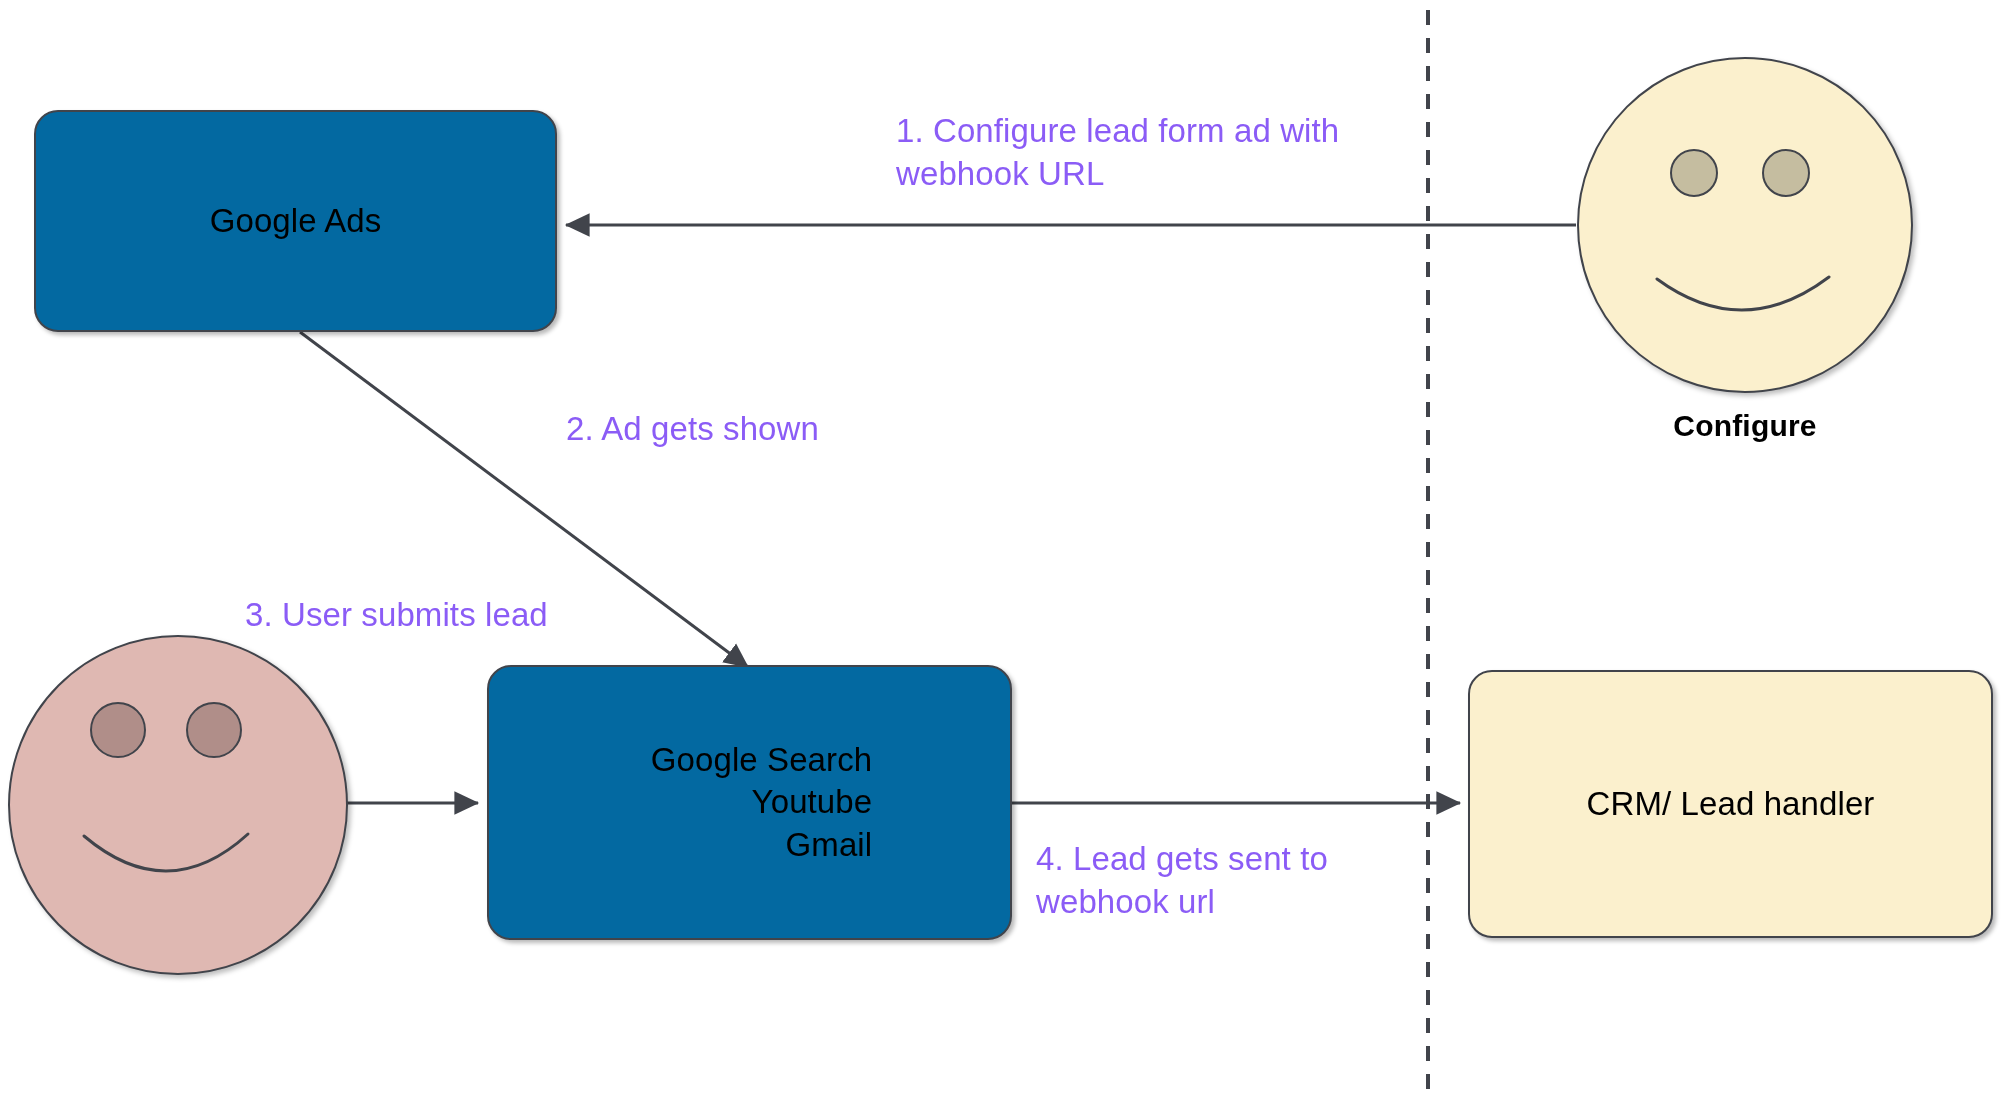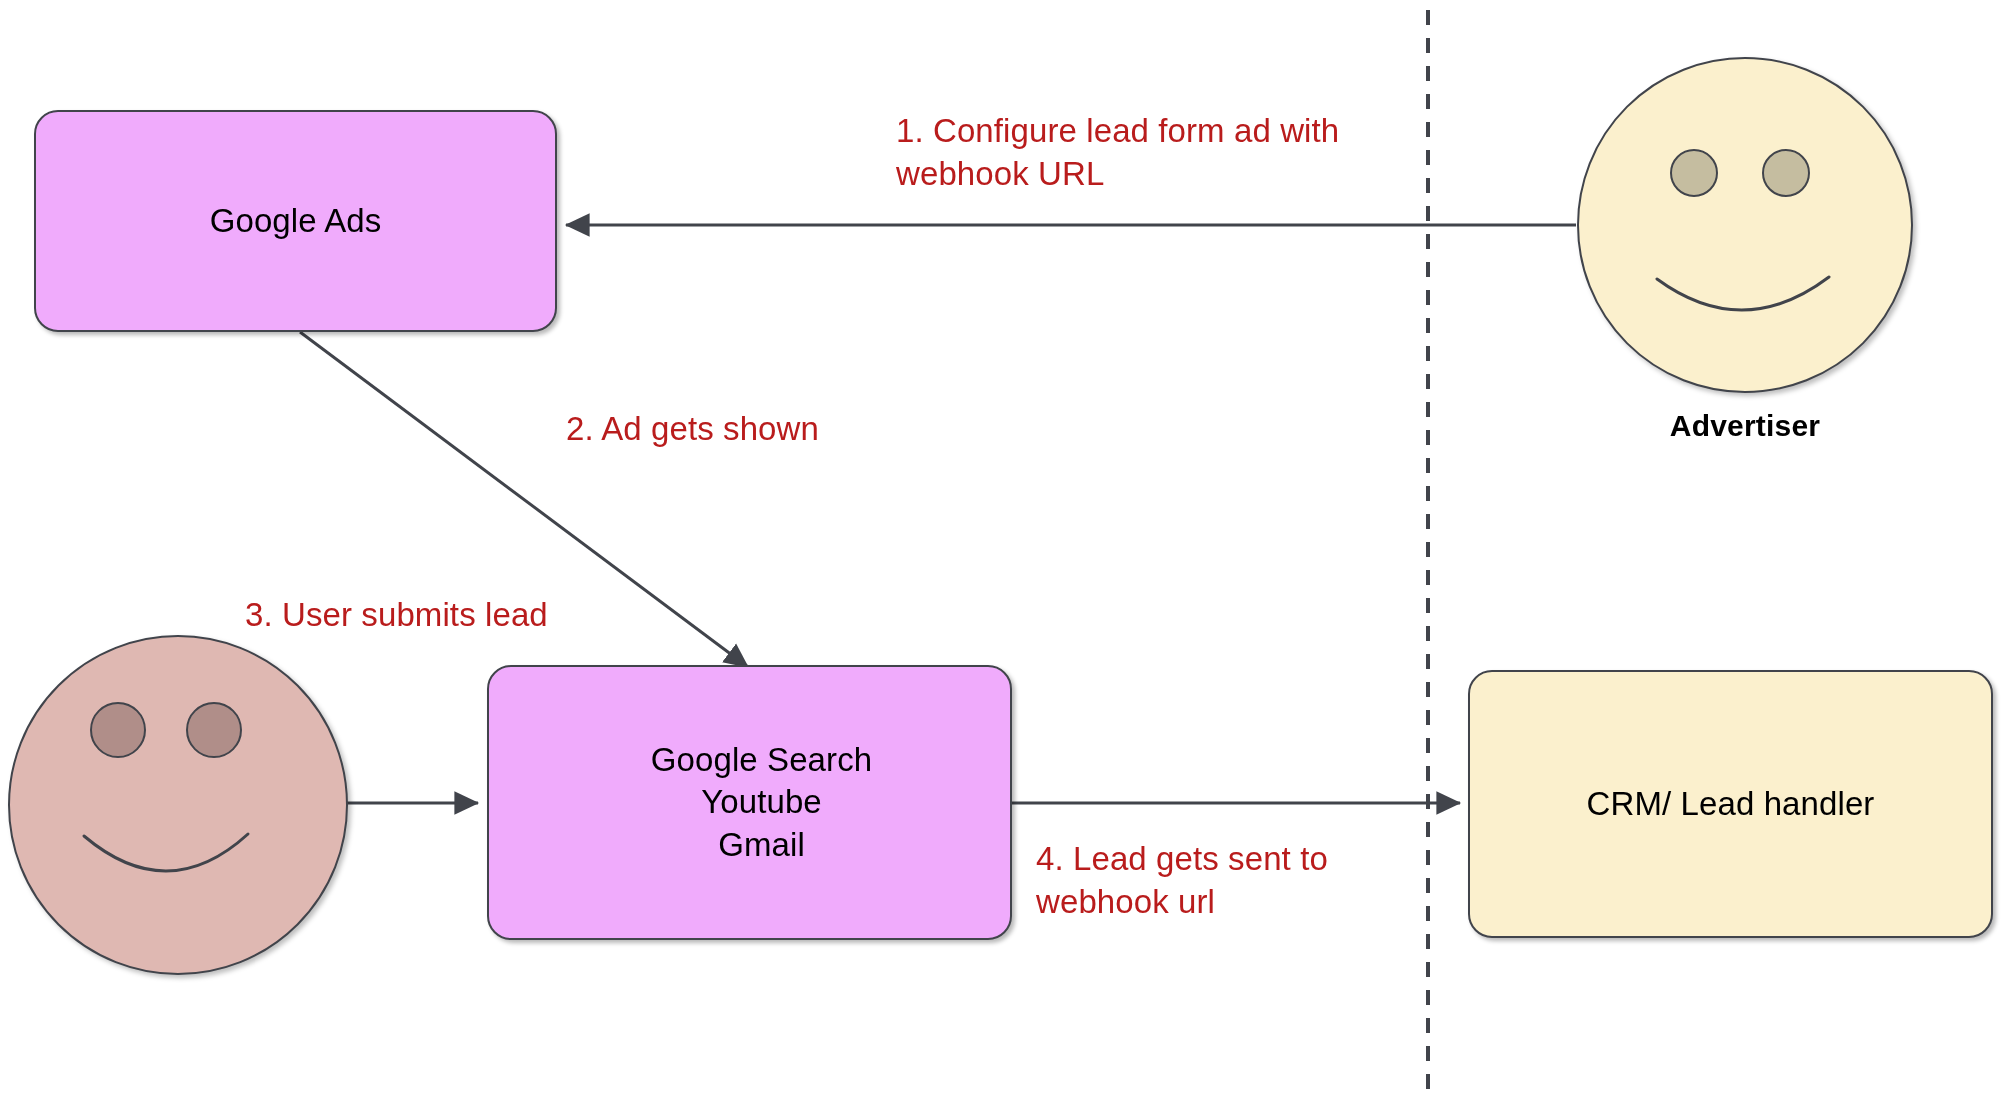--- a/index.html
+++ b/index.html
@@ -41,21 +41,21 @@
     color: #000000;
     box-shadow: 3px 3px 4px rgba(0,0,0,0.28);
     z-index: 3;
   }
   .node-box .box-label {
     font-size: 33px;
     line-height: 1.28;
     letter-spacing: 0.1px;
     white-space: pre-line;
   }
-  .box-blue { background: #f0abfc; }
+  .box-blue { background: #0369a1; text-align: right; }
   .box-cream { background: #fbf0cd; }
 
   
   .actor {
     position: absolute;
     z-index: 3;
   }
   .actor-face {
     position: absolute;
     left: 0;
@@ -73,21 +73,21 @@
     font-weight: bold;
     color: #000000;
     letter-spacing: 0.2px;
   }
 
   
   .flow-label {
     position: absolute;
     font-size: 33px;
     line-height: 1.3;
-    color: #b91c1c;
+    color: #8b5cf6;
     white-space: pre-line;
     letter-spacing: 0.1px;
     z-index: 4;
   }
 </style>
 </head>
 <body>
 
 <div id="canvas">
 
@@ -123,21 +123,21 @@
     <span class="box-label">CRM/ Lead handler</span>
   </div>
 
   <div class="actor" style="left:1577px; top:57px; width:336px; height:400px;">
     <div class="actor-face" style="width:336px; height:336px; background:#fbf0cd;"></div>
     <svg viewBox="0 0 336 336" width="336" height="336" style="position:absolute; left:0; top:0;" xmlns="http://www.w3.org/2000/svg">
       <circle cx="117" cy="116" r="23" fill="#c5bda0" stroke="#41444b" stroke-width="2"></circle>
       <circle cx="209" cy="116" r="23" fill="#c5bda0" stroke="#41444b" stroke-width="2"></circle>
       <path d="M 80 222 Q 166 285 252 220" fill="none" stroke="#41444b" stroke-width="3" stroke-linecap="round"></path>
     </svg>
-    <div class="actor-caption" style="top:352px;">Advertiser</div>
+    <div class="actor-caption" style="top:352px;">Configure</div>
   </div>
 
   <div class="actor" style="left:8px; top:635px; width:340px; height:400px;">
     <div class="actor-face" style="width:340px; height:340px; background:#dfb8b2;"></div>
     <svg viewBox="0 0 340 340" width="340" height="340" style="position:absolute; left:0; top:0;" xmlns="http://www.w3.org/2000/svg">
       <circle cx="110" cy="95" r="27" fill="#b08e89" stroke="#41444b" stroke-width="2"></circle>
       <circle cx="206" cy="95" r="27" fill="#b08e89" stroke="#41444b" stroke-width="2"></circle>
       <path d="M 76 201 Q 160 272 240 199" fill="none" stroke="#41444b" stroke-width="3" stroke-linecap="round"></path>
     </svg>
   </div>

